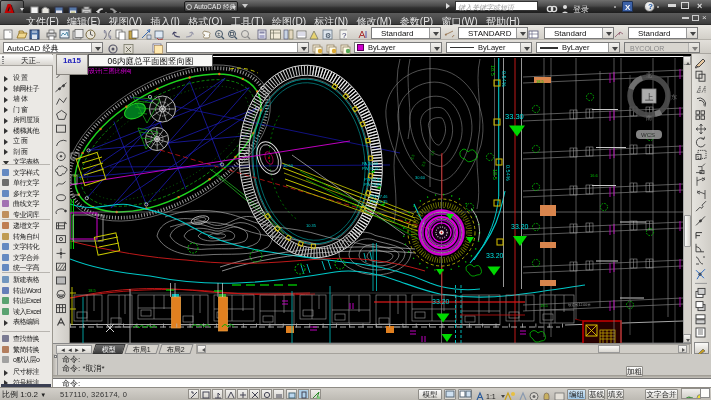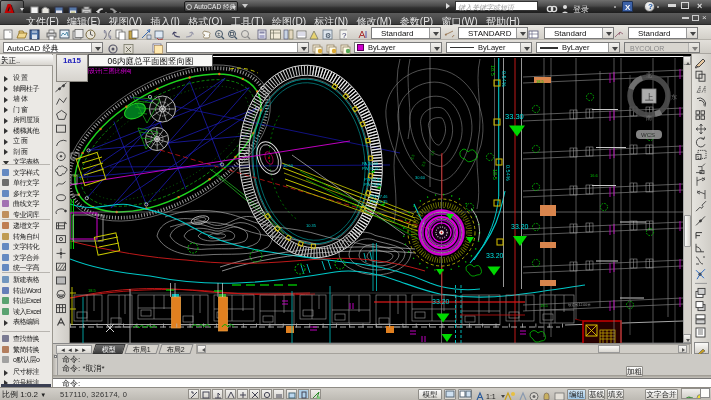--- a/index.html
+++ b/index.html
@@ -259,21 +259,21 @@
     </div>
 <div class="abs" style="left:540px;top:46.5px;width:18px;border-top:2px solid #333;"></div>
 <div class="abs" style="left:562px;top:43px;font-size:7.5px;color:#111;">ByLayer</div>
 
 <div class="combo" style="left:624px;top:42px;width:76px;height:11px;background:#d8d5cf;"><span style="color:#8a8a8a;font-size:7px;padding-left:2px;">BYCOLOR</span><span class="arr" style="opacity:.6"></span></div>
 
 <div class="abs" style="left:0;top:54px;width:53px;height:333px;background:#ebe9e5;border-right:1px solid #9a978f;"></div>
 
 <div class="abs" style="left:0px;top:55px;width:53px;height:11px;background:linear-gradient(#fdfdfc,#d8d5cf);border-bottom:1px solid #a8a5a0;">
       <span style="position:absolute;left:2px;top:1px;width:2px;height:8px;border-left:1px dotted #888;border-right:1px dotted #888;"></span>
-      <span style="position:absolute;left:1px;top:0.5px;font-size:7.5px;color:#222;">天正..</span>
+      <span style="position:absolute;left:21px;top:0.5px;font-size:7.5px;color:#222;">天正..</span>
     </div>
 
 <div class="abs" style="left:0;top:73px;width:52px;height:10px;">
       <span style="position:absolute;left:4px;top:2.5px;width:0;height:0;border:3px solid transparent;border-left:4.5px solid #333;"></span>
       <span style="position:absolute;left:13px;top:0px;font-size:7px;color:#1a1a1a;white-space:nowrap;letter-spacing:-0.5px;">设 置</span>
     </div>
     <div class="abs" style="left:0;top:83.5px;width:52px;height:10px;">
       <span style="position:absolute;left:4px;top:2.5px;width:0;height:0;border:3px solid transparent;border-left:4.5px solid #333;"></span>
       <span style="position:absolute;left:13px;top:0px;font-size:7px;color:#1a1a1a;white-space:nowrap;letter-spacing:-0.5px;">轴网柱子</span>
     </div>
@@ -1092,21 +1092,21 @@
           <text x="576" y="63" font-size="6" fill="#7a7a7a" font-family="Liberation Sans,sans-serif">南</text>
         </g>
 
 <g>
           <rect x="566" y="73" width="26" height="9" rx="4" fill="#9a9a9a" opacity="0.85"></rect>
           <text x="571" y="80" font-size="6" fill="#2a2a2a" font-family="Liberation Sans,sans-serif">WCS</text>
         </g>
 </svg>
 </div>
 
-<div class="abs" style="left:56px;top:54px;width:32px;height:28px;background:linear-gradient(#f2f1ef,#d6d3cd);border:1px solid #8a8781;font-size:8px;color:#2222bb;text-align:center;line-height:11px;font-weight:bold;">1a15</div>
+<div class="abs" style="left:56px;top:54px;width:32px;height:21px;background:linear-gradient(#f2f1ef,#d6d3cd);border:1px solid #8a8781;font-size:8px;color:#2222bb;text-align:center;line-height:11px;font-weight:bold;">1a15</div>
 
 <div class="abs" style="left:88px;top:54px;width:125px;height:13px;background:#f8f8f6;border:1px solid #555;font-size:8.5px;color:#111;text-align:center;line-height:12px;white-space:nowrap;">06内庭总平面图竖向图</div>
 
 <div class="abs" style="left:683px;top:56px;width:8px;height:287px;background:#d5d2cc;border-left:1px solid #aaa;"></div>
 <div class="abs" style="left:683.5px;top:215px;width:7px;height:32px;background:linear-gradient(90deg,#fbfaf9,#d8d5cf);border:1px solid #999;border-radius:1px;"></div>
 <div class="abs" style="left:683px;top:56px;width:8px;height:9px;background:linear-gradient(#f6f5f3,#cfccc6);border:1px solid #999;">
       <div class="abs" style="left:1.5px;top:2.5px;border:2.5px solid transparent;border-bottom:3.5px solid #555;"></div>
     </div>
 <div class="abs" style="left:683px;top:334px;width:8px;height:9px;background:linear-gradient(#f6f5f3,#cfccc6);border:1px solid #999;">
       <div class="abs" style="left:1.5px;top:3.5px;border:2.5px solid transparent;border-top:3.5px solid #555;"></div>

